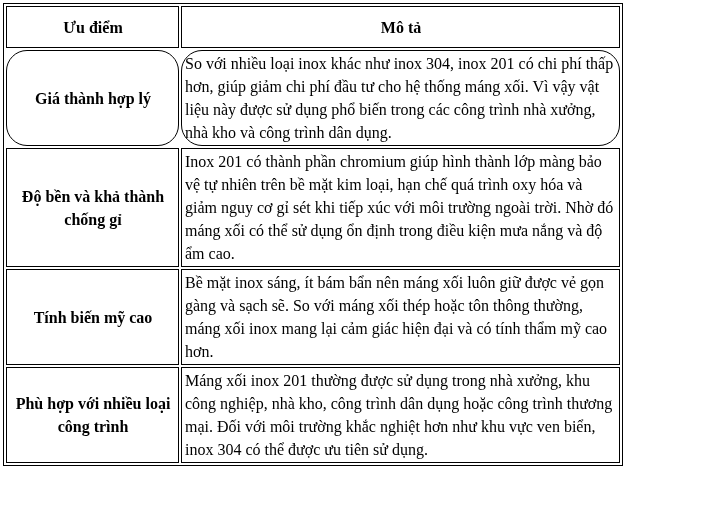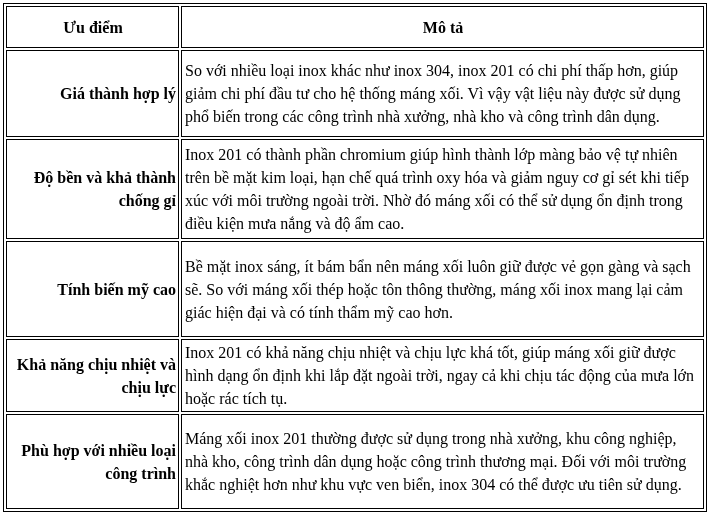--- a/index.html
+++ b/index.html
@@ -10,21 +10,21 @@
     body {
       width: 710px;
       height: 520px;
       overflow: hidden;
       position: relative;
     }
     table.adv {
       position: absolute;
       left: 3px;
       top: 3px;
-      width: 704px;
+      width: 620px;
       border: 1px solid #000;
       border-collapse: separate;
       border-spacing: 2px;
       font-family: "Liberation Serif", "DejaVu Serif", serif;
       font-size: 16px;
       color: #000;
       line-height: 23px;
     }
     table.adv td, table.adv th {
       border: 1px solid #000;
@@ -32,26 +32,26 @@
       vertical-align: middle;
     }
     table.adv th {
       font-weight: bold;
       text-align: center;
       height: 38px;
     }
     table.adv td.label {
       font-weight: bold;
       width: 166px;
-      text-align: right;
+      text-align: center;
     }
     table.adv td.desc {
       text-align: left;
     }
-    tr.r1 td { height: 83px; }
+    tr.r1 td { height: 83px; border-radius: 21px; }
     tr.r2 td { height: 96px; margin-top: 12px; }
     tr.r3 td { height: 92px; }
     tr.r4 td { height: 68px; }
     tr.r5 td { height: 91px; }
   </style>
 </head>
 <body>
 
 <table class="adv">
   <thead>
@@ -66,22 +66,18 @@
       <td class="desc">So với nhiều loại inox khác như inox 304, inox 201 có chi phí thấp hơn, giúp giảm chi phí đầu tư cho hệ thống máng xối. Vì vậy vật liệu này được sử dụng phổ biến trong các công trình nhà xưởng, nhà kho và công trình dân dụng.</td>
     </tr>
     <tr class="r2">
       <td class="label">Độ bền và khả thành chống gỉ</td>
       <td class="desc">Inox 201 có thành phần chromium giúp hình thành lớp màng bảo vệ tự nhiên trên bề mặt kim loại, hạn chế quá trình oxy hóa và giảm nguy cơ gỉ sét khi tiếp xúc với môi trường ngoài trời. Nhờ đó máng xối có thể sử dụng ổn định trong điều kiện mưa nắng và độ ẩm cao.</td>
     </tr>
     <tr class="r3">
       <td class="label">Tính biến mỹ cao</td>
       <td class="desc">Bề mặt inox sáng, ít bám bẩn nên máng xối luôn giữ được vẻ gọn gàng và sạch sẽ. So với máng xối thép hoặc tôn thông thường, máng xối inox mang lại cảm giác hiện đại và có tính thẩm mỹ cao hơn.</td>
     </tr>
-    <tr class="r4">
-      <td class="label">Khả năng chịu nhiệt và chịu lực</td>
-      <td class="desc">Inox 201 có khả năng chịu nhiệt và chịu lực khá tốt, giúp máng xối giữ được hình dạng ổn định khi lắp đặt ngoài trời, ngay cả khi chịu tác động của mưa lớn hoặc rác tích tụ.</td>
-    </tr>
     <tr class="r5">
       <td class="label">Phù hợp với nhiều loại công trình</td>
       <td class="desc">Máng xối inox 201 thường được sử dụng trong nhà xưởng, khu công nghiệp, nhà kho, công trình dân dụng hoặc công trình thương mại. Đối với môi trường khắc nghiệt hơn như khu vực ven biển, inox 304 có thể được ưu tiên sử dụng.</td>
     </tr>
   </tbody>
 </table>
 
 </body></html>

